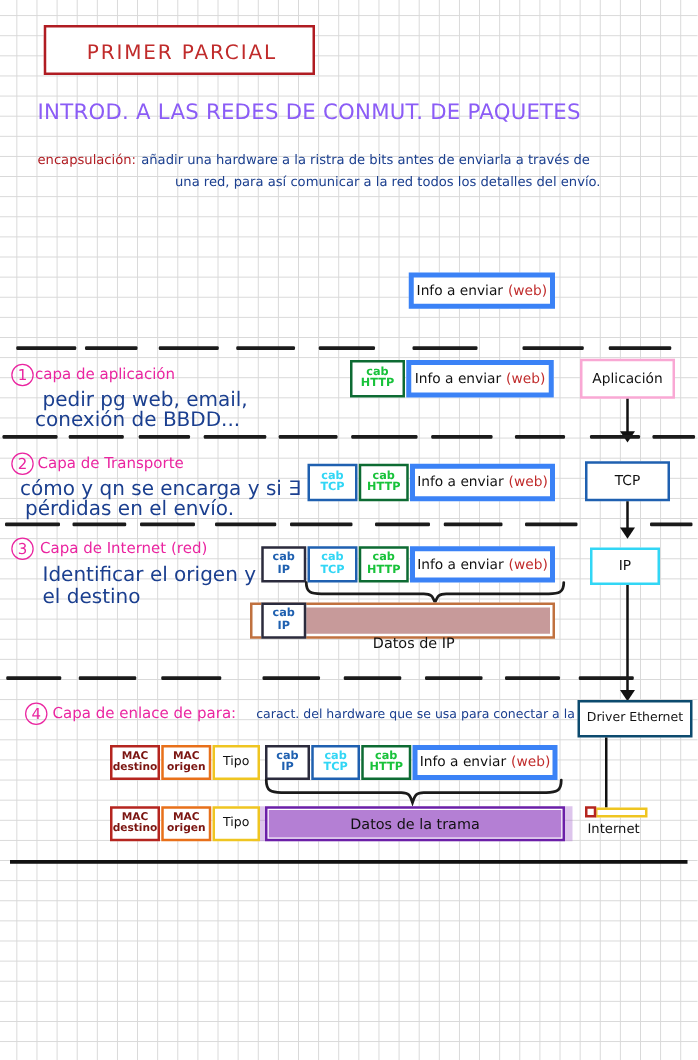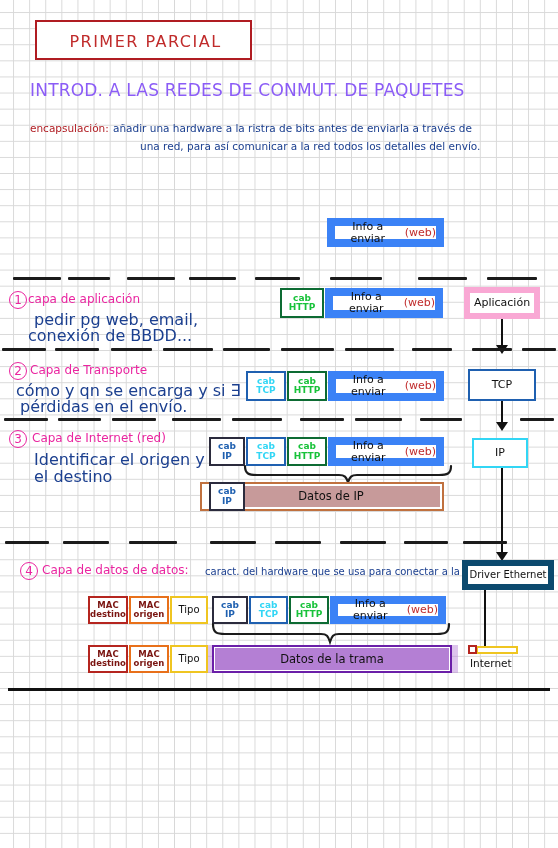--- a/index.html
+++ b/index.html
@@ -54,31 +54,31 @@
   .layer-title{color:#ea25a0;font-size:12px;white-space:nowrap;}
   .layer-desc{color:#1b3f8f;font-size:16px;white-space:nowrap;}
 
   
   .pkt{
     box-sizing:border-box;display:flex;align-items:center;justify-content:center;
     text-align:center;background:#fff;line-height:1.05;
   }
   .pkt.two-line{flex-direction:column;}
 
-  .b-info   {border:8px solid #3b82f6;}
+  .b-info   {border:4px solid #3b82f6;}
   .b-http   {border:2px solid #0d6b33;}
   .b-tcp    {border:2px solid #1f60b0;}
   .b-ip     {border:2px solid #2b2b3d;}
   .b-mac    {border:2px solid #b5251f;}
   .b-macor  {border:2px solid #e8701a;}
   .b-tipo   {border:2px solid #efc521;}
-  .b-app    {border:6px solid #f9a8d4;}
+  .b-app    {border:2px solid #f9a8d4;}
   .b-tcpst  {border:2px solid #1f60b0;}
   .b-ipst   {border:2px solid #32d6f5;}
-  .b-drv    {border:6px solid #0c4a6e;}
+  .b-drv    {border:2px solid #0c4a6e;}
   .b-ipdata {border:2px solid #c0713f;}
   .b-frame  {border:2.5px solid #6b1fa8;}
 
   .t-info   {color:#111;font-size:11px;}
   .t-web    {color:#c02b2b;}
   .t-http   {color:#18c23a;font-size:9px;font-weight:bold;}
   .t-tcp    {color:#32d6f5;font-size:9px;font-weight:bold;}
   .t-ip     {color:#1f60b0;font-size:9px;font-weight:bold;}
   .t-mac    {color:#7a1410;font-size:8.5px;font-weight:bold;}
   .t-dark   {color:#111;font-size:11px;}
@@ -231,21 +231,21 @@
              C107 13, 108 11, 114 11 L196 11 C204 11, 208 10, 208 2" fill="none" stroke="#1b1b1b" stroke-width="2.2" stroke-linecap="round"></path>
   </svg>
 </div>
 
 <div class="abs pkt two-line b-ip" style="left:209px;top:482px;width:36px;height:29px;background:#fff;z-index:3;">
   <span class="t-ip">cab</span>
   <span class="t-ip">IP</span>
 </div>
 <div class="abs pkt b-ipdata" style="left:200px;top:482px;width:244px;height:29px;"></div>
 <div class="abs fill-ipdata" style="left:222px;top:486px;width:218px;height:21px;"></div>
-<div class="abs pkt" style="left:222px;top:482px;width:218px;height:29px;background:transparent;border:none;z-index:4;text-align:center;">
+<div class="abs pkt" style="left:222px;top:500px;width:218px;height:29px;background:transparent;border:none;z-index:4;text-align:center;">
   <span class="t-ipdata">Datos de IP</span>
 </div>
 
 <div class="abs pkt b-ipst" style="left:472px;top:438px;width:56px;height:30px;">
   <span class="t-dark">IP</span>
 </div>
 <div class="abs arrow-line" style="left:501px;top:468px;height:88px;"></div>
 <div class="abs arrow-head" style="left:496px;top:552px;"></div>
 
 <div class="abs dashrow" style="left:0;top:541px;width:558px;">
@@ -253,21 +253,21 @@
     <span style="left:63px;width:46px;"></span>
   <span style="left:129px;width:48px;"></span>
     <span style="left:210px;width:46px;"></span>
   <span style="left:275px;width:46px;"></span>
     <span style="left:340px;width:46px;"></span>
   <span style="left:404px;width:44px;"></span>
     <span style="left:463px;width:44px;"></span>
 </div>
 
 <div class="abs layer-num" style="left:20px;top:562px;">4</div>
-<div class="abs layer-title" style="left:42px;top:563px;">Capa de datos de datos:</div>
+<div class="abs layer-title" style="left:42px;top:563px;">Capa de enlace de para:</div>
 <div class="abs layer-desc" style="left:205px;top:566px;font-size:10px;">caract. del hardware  que se usa para conectar a la red.</div>
 
 <div class="abs pkt b-drv" style="left:462px;top:560px;width:92px;height:30px;">
   <span class="t-dark" style="font-size:10px;">Driver Ethernet</span>
 </div>
 <div class="abs arrow-line" style="left:484px;top:590px;height:60px;"></div>
 
 <div class="abs" id="eth-bar" style="left:476px;top:646px;width:42px;"></div>
 <div class="abs" id="eth-sq" style="left:468px;top:645px;"></div>
 <div class="abs" id="eth-label" style="left:470px;top:657px;">Internet</div>

